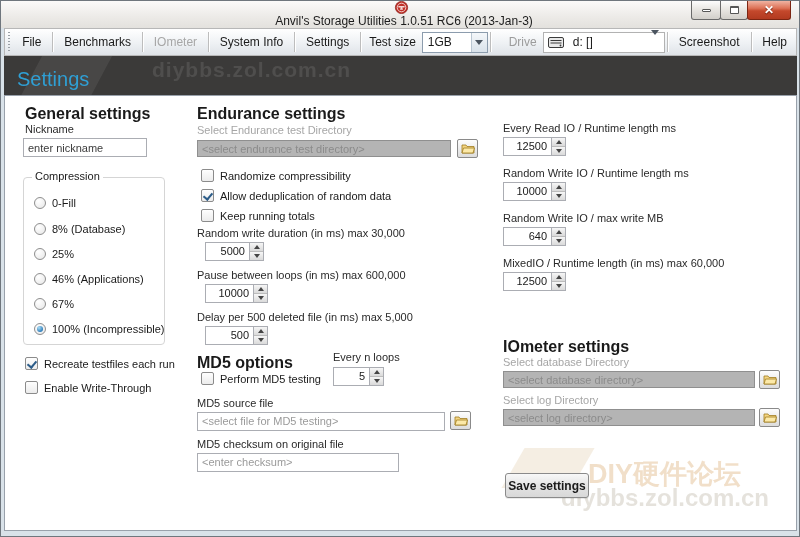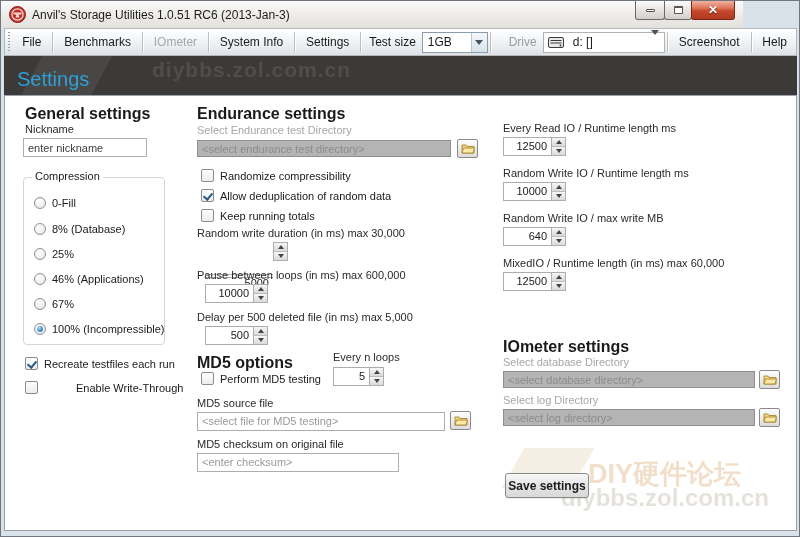--- a/index.html
+++ b/index.html
@@ -4,23 +4,23 @@
 <style>
   * { margin:0; padding:0; box-sizing:border-box; }
   html,body { background:#555; font-family:"Liberation Sans", sans-serif; }
   .window {
     position:relative; width:800px; height:537px; margin:0 auto;
     background:#d9e2e9; border:1px solid #6f767d; overflow:hidden;
     font-size:11px; color:#1a1a1a;
   }
   
   .titlebar {
-    position:absolute; left:0; top:0; width:742px; height:27px;
+    position:absolute; left:0; top:0; width:798px; height:27px;
     background:linear-gradient(#fbfaf9, #eceae7 60%, #e3e1dd);
-    display:flex; align-items:center; padding-left:8px;
+    display:flex; align-items:center; padding-left:8px;flex-direction:column;
   }
   .app-icon { width:17px; height:17px; margin-right:6px; }
   .title-text { font-size:12px; color:#1c1c1c; }
   .winbtns { position:absolute; right:8px; top:0; display:flex; }
   .winbtn {
     height:19px; border:1px solid #6a6a6a; border-top:none;
     background:linear-gradient(#fdfdfd,#e9e7e3 45%,#d2cfca);
     display:flex; align-items:center; justify-content:center;
     border-radius:0 0 3px 3px; margin-left:-1px; position:relative;
   }
@@ -227,21 +227,21 @@
       <div class="opt" style="left:10px; top:145px;">
         <span class="radio selected"></span>
         <span class="olabel">100% (Incompressible)</span>
       </div>
     </div>
 
     <div class="opt" style="left:20px; top:261px;">
       <span class="cb checked"></span>
       <span class="olabel">Recreate testfiles each run</span>
     </div>
-    <div class="opt" style="left:20px; top:285px;gap:32px;">
+    <div class="opt" style="left:20px; top:285px;">
       <span class="cb"></span>
       <span class="olabel">Enable Write-Through</span>
     </div>
 
     <div class="abs sect" style="left:192px; top:9px;">Endurance settings</div>
     <div class="abs lbl gray" style="left:192px; top:28px;">Select Endurance test Directory</div>
     <div class="abs dfield" style="left:192px; top:44px; width:254px;">&lt;select endurance test directory&gt;</div>
     <div class="fbtn" style="left:452px; top:43px;">
       <svg width="14" height="11" viewBox="0 0 14 11">
         <path d="M1 2 h4 l1 1.5 h7 v6.5 h-12 z" fill="#f5d683" stroke="#a07c20" stroke-width="0.8"></path>
@@ -257,21 +257,21 @@
       <span class="cb checked"></span>
       <span class="olabel">Allow deduplication of random data</span>
     </div>
     <div class="opt" style="left:196px; top:113px;">
       <span class="cb"></span>
       <span class="olabel">Keep running totals</span>
     </div>
 
     <div class="abs lbl" style="left:192px; top:131px;">Random write duration (in ms) max 30,000</div>
     <div class="spin" style="left:200px; top:146px;">
-      <div class="sbox" style="width:68px;margin-top:32px;">5000</div>
+      <div class="sbox" style="width:44px;">5000</div>
       <div class="sbtns">
           <div class="sb">
             <span class="tri-up-s"></span>
           </div>
           <div class="sb">
             <span class="tri-dn-s"></span>
           </div>
         </div>
     </div>
 

